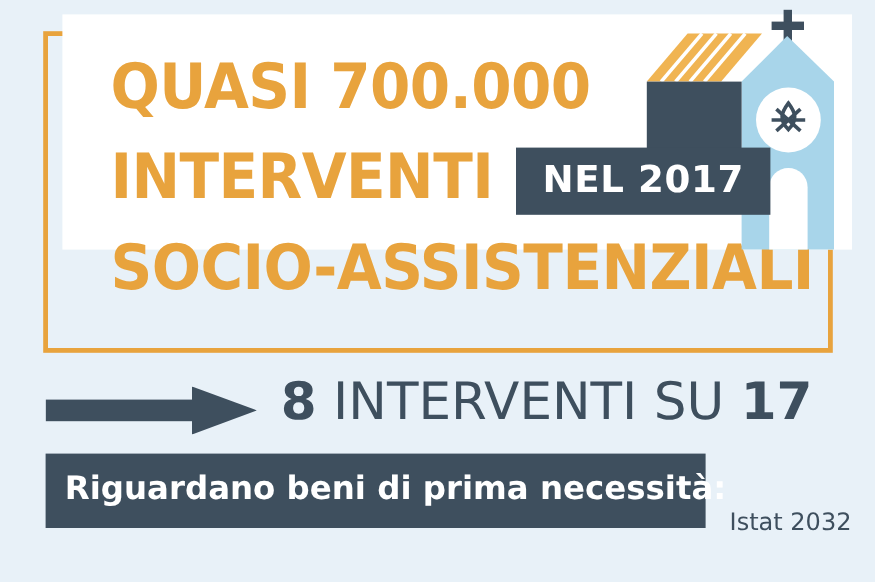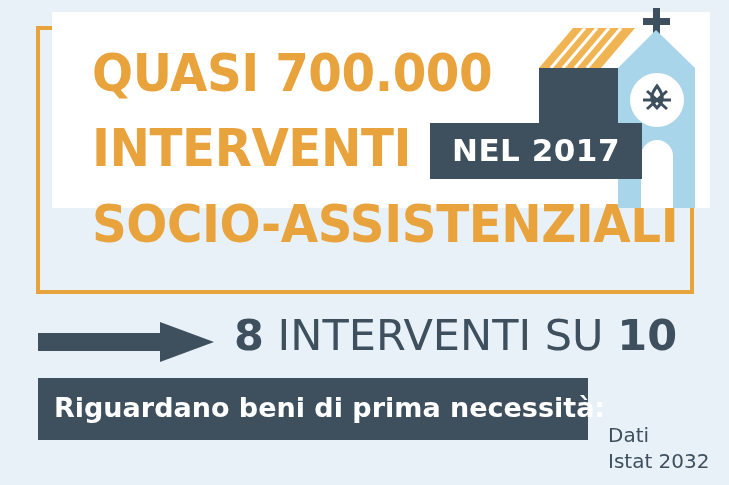--- a/index.html
+++ b/index.html
@@ -196,26 +196,25 @@
   <div class="year-badge">NEL 2017</div>
 
   <div class="ratio-row">
     <div class="arrow">
       <svg width="176" height="40" viewBox="0 0 176 40" xmlns="http://www.w3.org/2000/svg">
         <rect x="0" y="11" width="128" height="18" fill="#3e4f5e"></rect>
         <path d="M122 0 L176 20 L122 40 Z" fill="#3e4f5e"></path>
       </svg>
     </div>
     <div class="ratio-text">
-      <span class="b">8</span><span>&nbsp;</span><span>INTERVENTI SU</span><span>&nbsp;</span><span class="b">10</span>
+      <span class="b">8</span><span>&nbsp;</span><span>INTERVENTI SU</span><span>&nbsp;</span><span class="b">17</span>
     </div>
   </div>
 
   <div class="note-box">
     <div class="note-line">Riguardano beni di prima necessità:</div>
   </div>
 
   <div class="source">
-    <div class="source-line">Dati</div>
     <div class="source-line">Istat 2032</div>
   </div>
 
 </div>
 
 </body></html>

